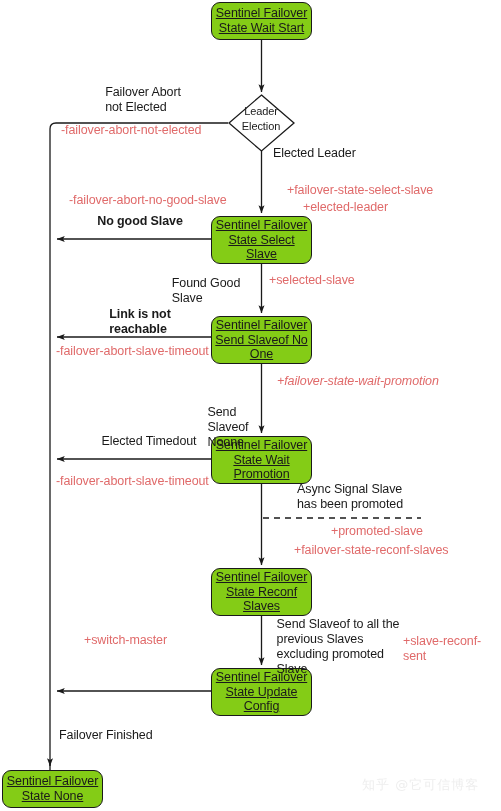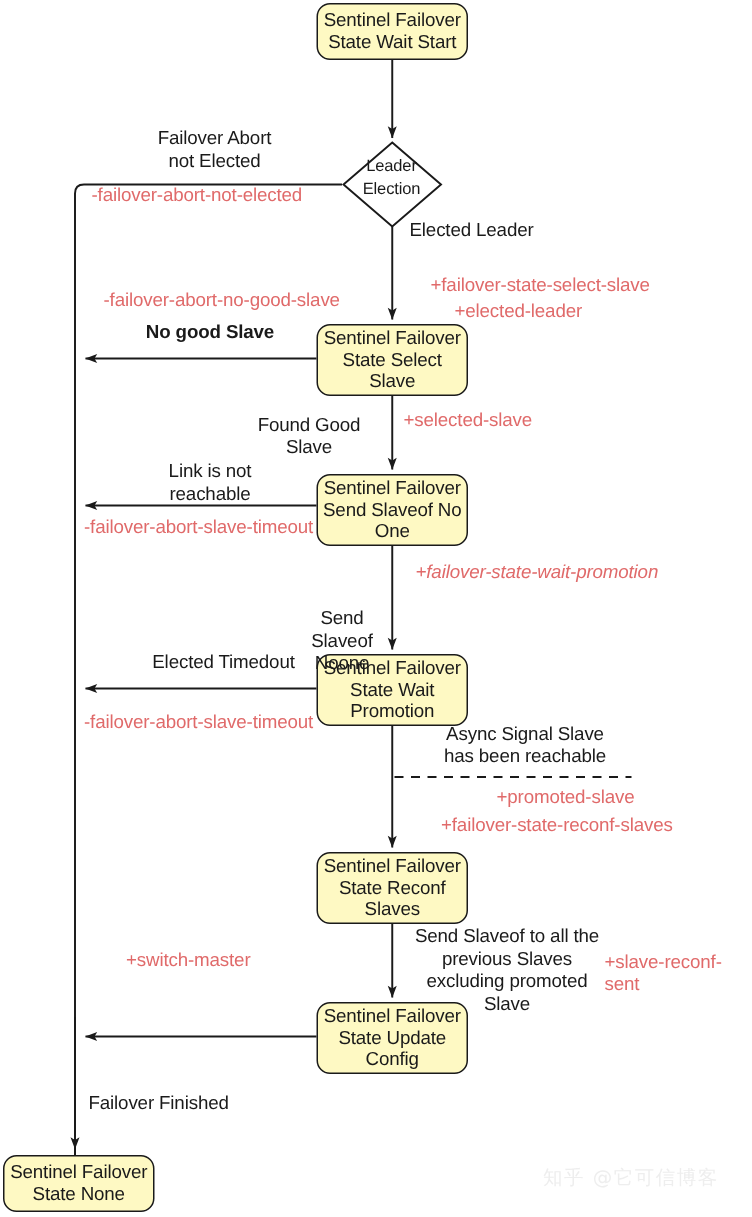--- a/index.html
+++ b/index.html
@@ -21,30 +21,31 @@
     top: 0;
     width: 501px;
     height: 811px;
     pointer-events: none;
   }
   .node {
     position: absolute;
     box-sizing: border-box;
     border: 1.3px solid #1a1a1a;
     border-radius: 9px;
-    background: #fef9c3;
+    background: #84cc16;
     color: #1a1a1a;
     font-size: 12.5px;
     line-height: 14.6px;
     text-align: center;
     display: flex;
     align-items: center;
     justify-content: center;
     white-space: pre-line;
     letter-spacing: -0.1px;
+    text-decoration: underline;
   }
   .diamond-label {
     position: absolute;
     color: #1a1a1a;
     font-size: 11px;
     line-height: 14.6px;
     text-align: center;
     white-space: pre-line;
     letter-spacing: -0.1px;
   }
@@ -52,21 +53,21 @@
     position: absolute;
     font-size: 12.5px;
     line-height: 15px;
     color: #1a1a1a;
     white-space: pre-line;
     letter-spacing: -0.1px;
   }
   .lbl.red {
     color: #e06a6a;
   }
-  .lbl.c  { text-align: center; transform: translateX(-50%); }
+  .lbl.c  { transform: translateX(-50%); }
   .lbl.l  { text-align: left; }
   #watermark {
     position: absolute;
     font-size: 13px;
     color: #eeeeee;
     letter-spacing: 1px;
     white-space: nowrap;
     font-family: "DejaVu Sans", sans-serif;
   }
 </style>
@@ -147,31 +148,31 @@
 not Elected</div>
   <div class="lbl red l" style="left:61px;  top:123px;text-align:center;">-failover-abort-not-elected</div>
   <div class="lbl l" style="left:273px; top:146px;">Elected Leader</div>
   <div class="lbl red l" style="left:303px; top:163px;margin-top:37px;">+elected-leader</div>
   <div class="lbl red l" style="left:287px; top:183px;">+failover-state-select-slave</div>
   <div class="lbl red l" style="left:69px;  top:193px;">-failover-abort-no-good-slave</div>
   <div class="lbl c" style="left:140px; top:214px;font-weight:bold;">No good Slave</div>
   <div class="lbl c" style="left:206px; top:276px;">Found Good
 Slave</div>
   <div class="lbl red l" style="left:269px; top:273px;">+selected-slave</div>
-  <div class="lbl c" style="left:140px; top:307px;">Link is not
+  <div class="lbl c" style="left:140px; top:307px;font-weight:bold;">Link is not
 reachable</div>
   <div class="lbl red l" style="left:56px;  top:344px;">-failover-abort-slave-timeout</div>
   <div class="lbl c" style="left:228px; top:374px;margin-top:31px;">Send
 Slaveof
 Noone</div>
   <div class="lbl red l" style="left:277px; top:374px;font-style:italic;">+failover-state-wait-promotion</div>
   <div class="lbl c" style="left:149px; top:434px;">Elected Timedout</div>
   <div class="lbl red l" style="left:56px;  top:474px;">-failover-abort-slave-timeout</div>
   <div class="lbl c" style="left:350px; top:482px;">Async Signal Slave
-has been reachable</div>
+has been promoted</div>
   <div class="lbl red l" style="left:331px; top:524px;">+promoted-slave</div>
   <div class="lbl red l" style="left:294px; top:543px;">+failover-state-reconf-slaves</div>
   <div class="lbl c" style="left:338px; top:617px;">Send Slaveof to all the
 previous Slaves
 excluding promoted
 Slave</div>
   <div class="lbl red l" style="left:403px; top:634px;">+slave-reconf-sent</div>
   <div class="lbl red l" style="left:84px;  top:633px;">+switch-master</div>
   <div class="lbl l" style="left:59px;  top:728px;">Failover Finished</div>
 

